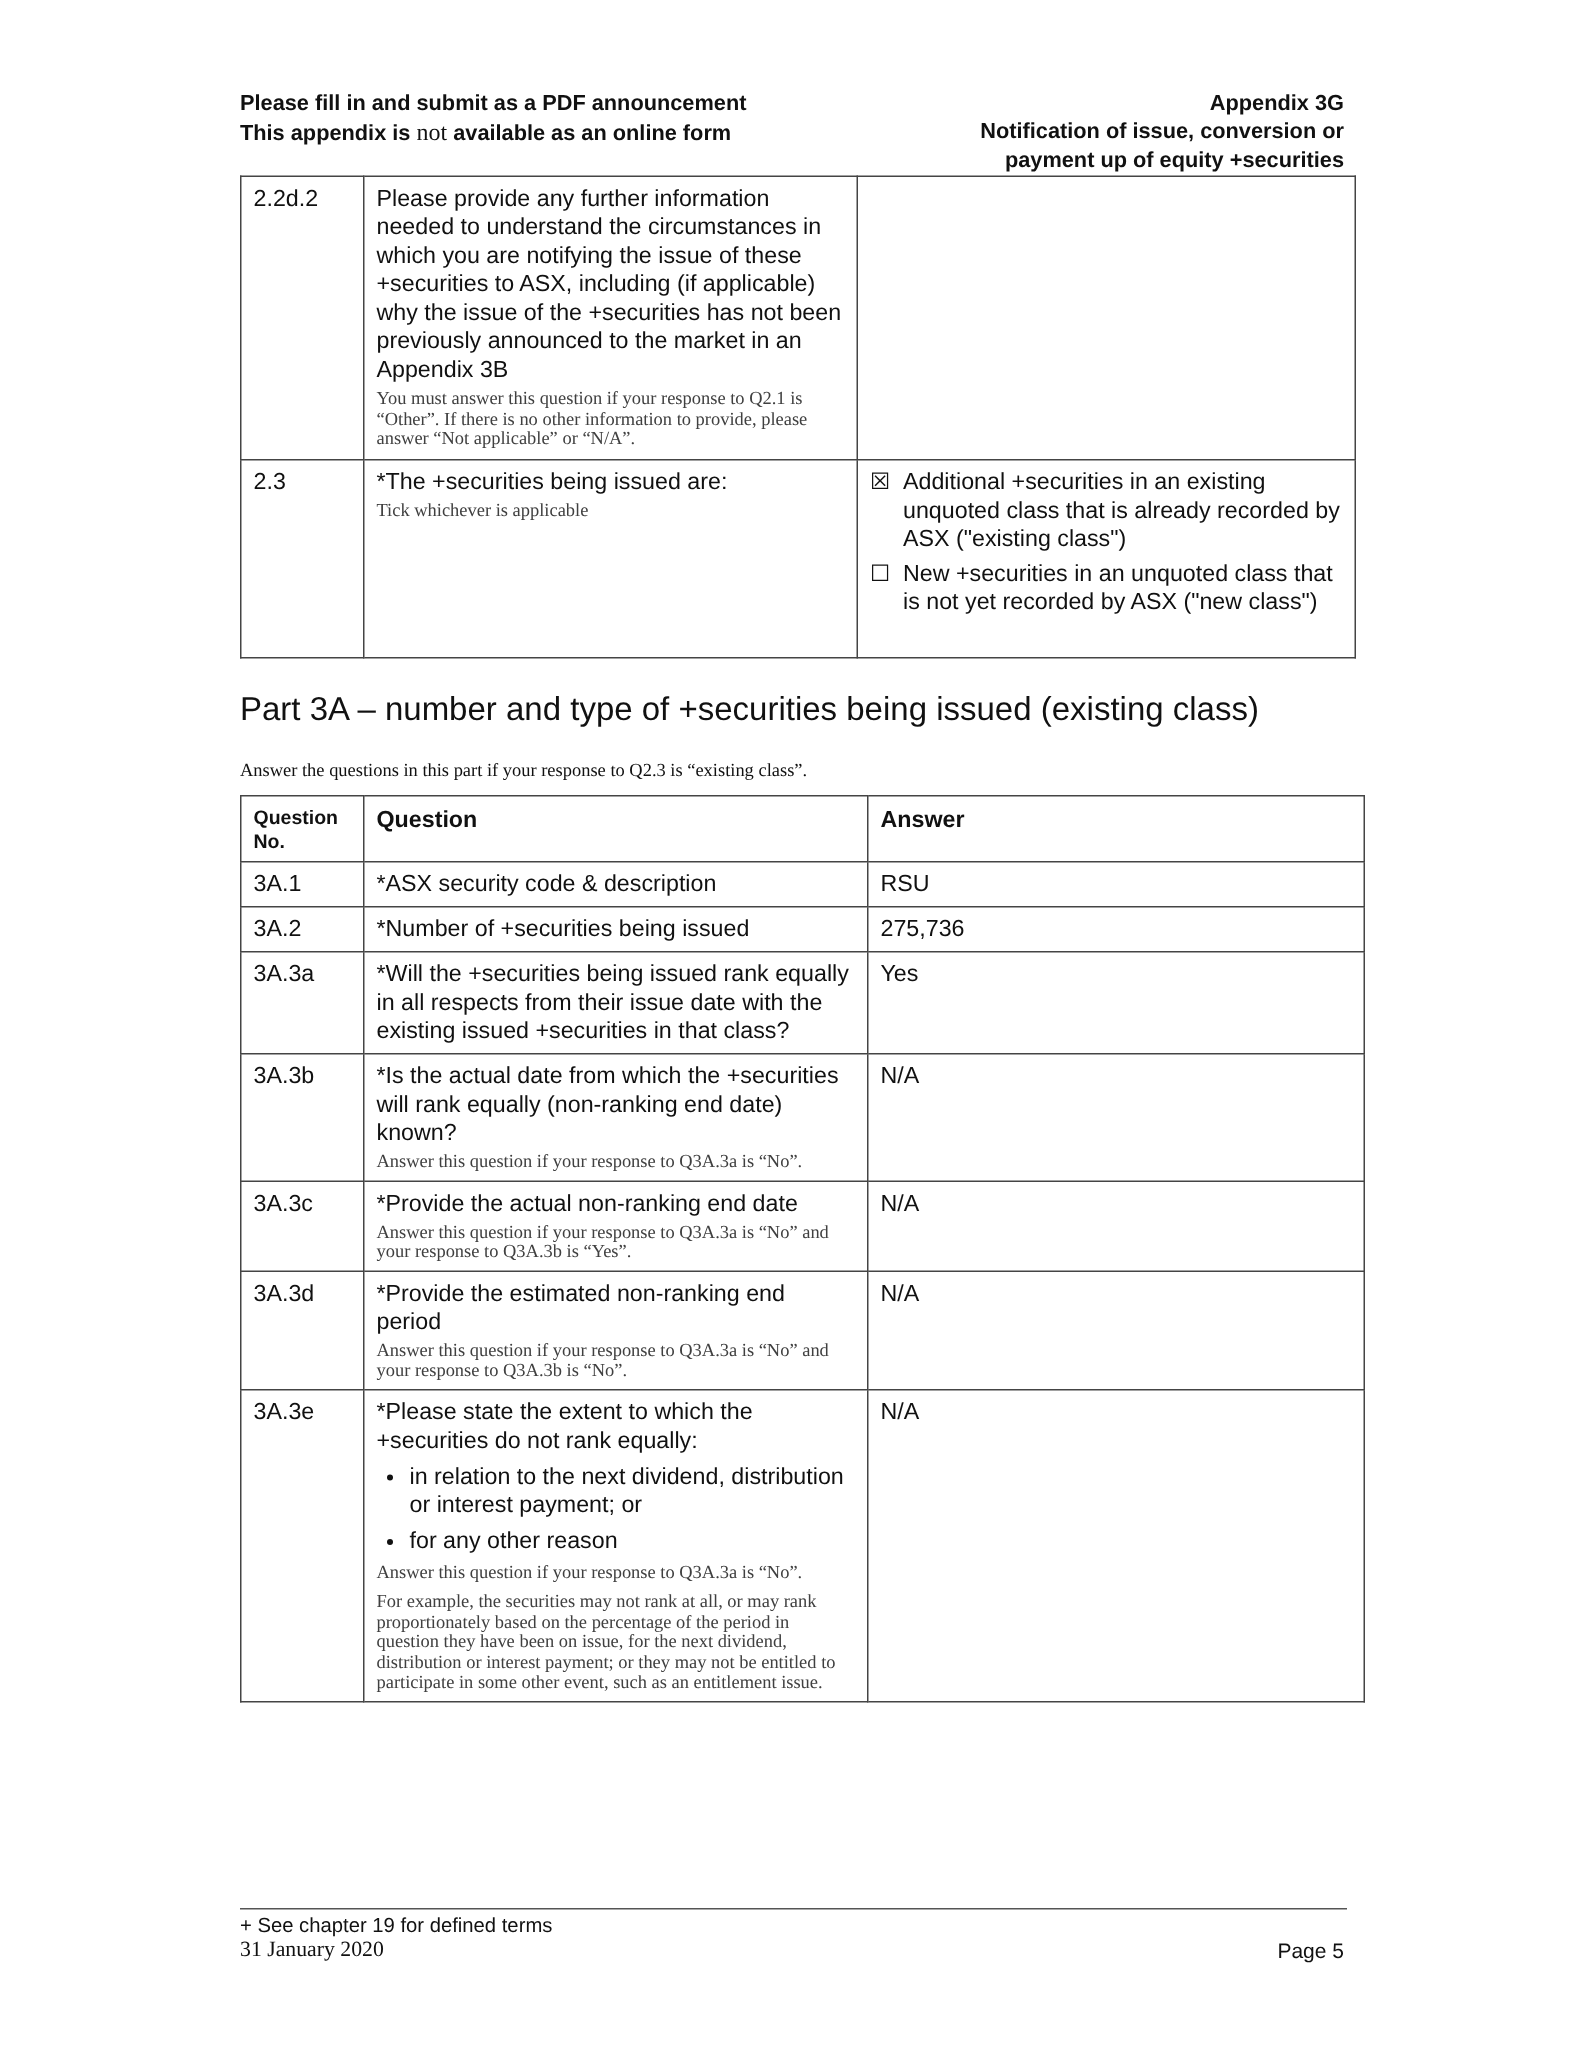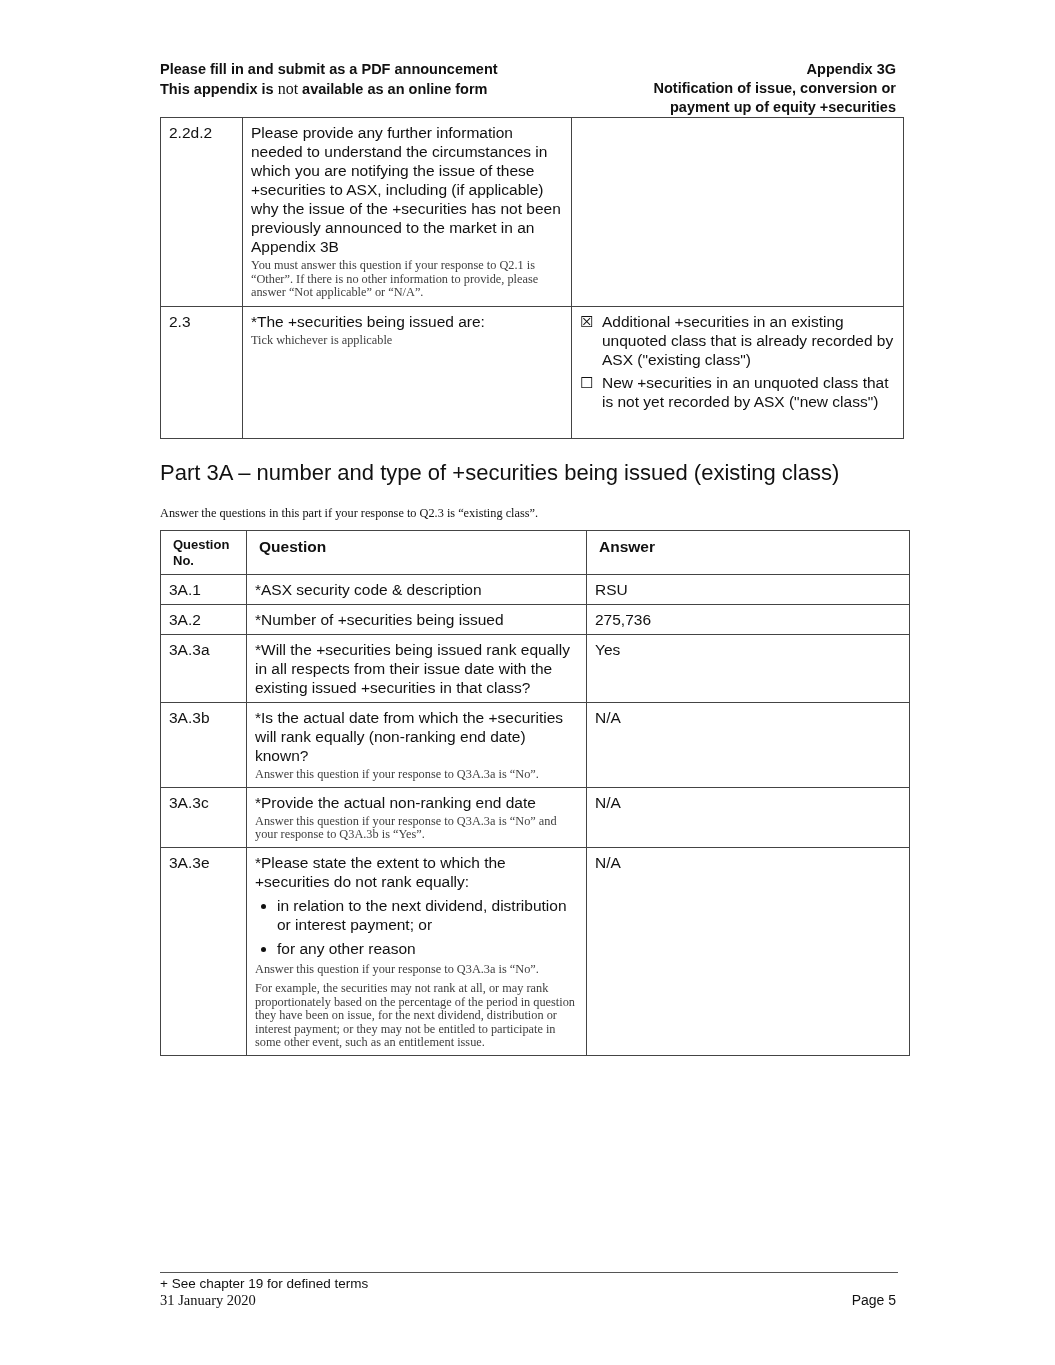--- a/index.html
+++ b/index.html
@@ -25,21 +25,21 @@
   .opt .box { width: 22px; flex: 0 0 22px; font-size: 15px; line-height: 19px; }
 
   .part-title { position: absolute; left: 160px; top: 459px; font-size: 22px; line-height: 28px; }
   .part-note { position: absolute; left: 160px; top: 506px; font-family: "Liberation Serif", serif; font-size: 12.3px; }
 
   #t2 { top: 530px; width: 750px; }
   #t2 td.c1, #t2 th.c1 { width: 65px; }
   #t2 td.c2, #t2 th.c2 { width: 319px; }
   #t2 th { font-weight: bold; padding-top: 6px; }
   #t2 th.c1 { font-size: 13px; line-height: 16px; }
-  #t2 tr.h td, #t2 tr.h th { height: 32px; padding-left: 12px; }
+  #t2 tr.h td, #t2 tr.h th { height: 32px; }
 
   ul.bul { margin: 5px 0 0 0; padding: 0 0 0 22px; }
   ul.bul li { margin-bottom: 5px; }
 
   .foot-line { position: absolute; left: 160px; top: 1272px; width: 738px; border-top: 1px solid #555; }
   .foot-terms { position: absolute; left: 160px; top: 1276px; font-size: 13.5px; }
   .foot-date { position: absolute; left: 160px; top: 1292px; font-family: "Liberation Serif", serif; font-size: 14.5px; text-align: right; }
   .foot-page { position: absolute; right: 159px; top: 1292px; font-size: 14px; }
 </style>
 </head>
@@ -122,20 +122,28 @@
     </tr>
     <tr>
       <td class="c1">3A.3c</td>
       <td class="c2">
         <div>*Provide the actual non-ranking end date</div>
         <div class="small">Answer this question if your response to Q3A.3a is “No” and your response to Q3A.3b is “Yes”.</div>
       </td>
       <td>N/A</td>
     </tr>
     <tr>
+      <td class="c1">3A.3d</td>
+      <td class="c2">
+        <div>*Provide the estimated non-ranking end period</div>
+        <div class="small">Answer this question if your response to Q3A.3a is “No” and your response to Q3A.3b is “No”.</div>
+      </td>
+      <td>N/A</td>
+    </tr>
+    <tr>
       <td class="c1">3A.3e</td>
       <td class="c2">
         <div>*Please state the extent to which the +securities do not rank equally:</div>
         <ul class="bul">
           <li>in relation to the next dividend, distribution or interest payment; or</li>
           <li>for any other reason</li>
         </ul>
         <div class="small">Answer this question if your response to Q3A.3a is “No”.</div>
         <div class="small">For example, the securities may not rank at all, or may rank proportionately based on the percentage of the period in question they have been on issue, for the next dividend, distribution or interest payment; or they may not be entitled to participate in some other event, such as an entitlement issue.</div>
       </td>

